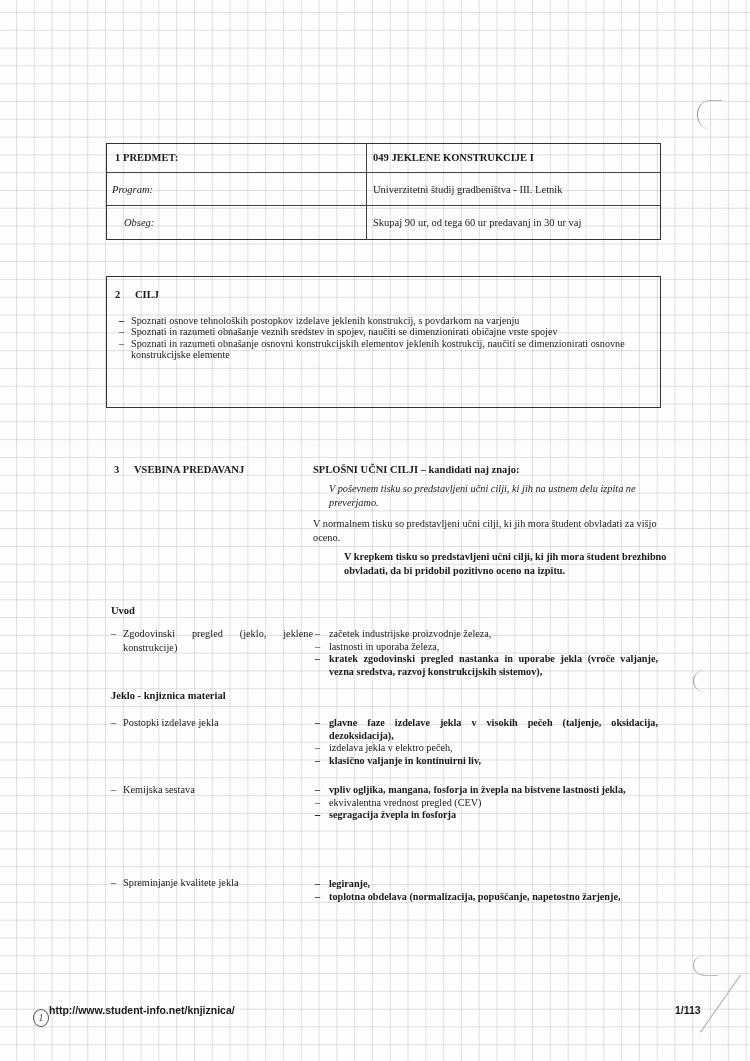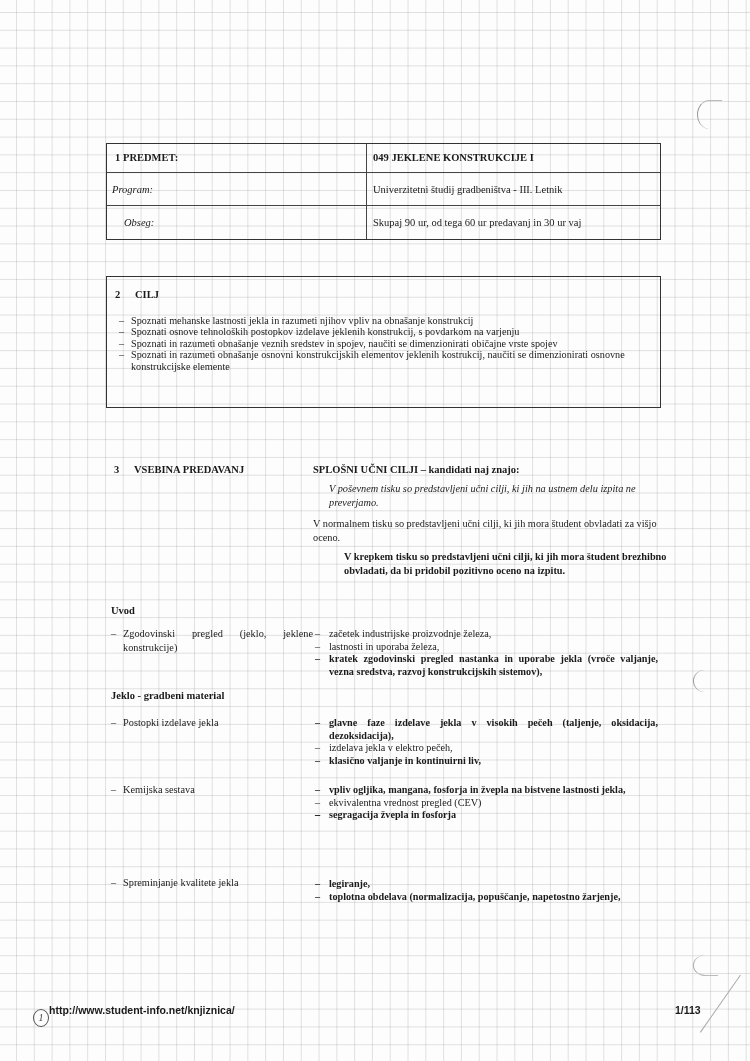--- a/index.html
+++ b/index.html
@@ -53,21 +53,21 @@
   <span class="cell ital" style="left:5px;top:40px;">Program:</span>
   <span class="cell" style="left:266px;top:40px;">Univerzitetni študij gradbeništva - III. Letnik</span>
   <span class="cell ital" style="left:5px;top:73px;margin-left:12px;">Obseg:</span>
   <span class="cell" style="left:266px;top:73px;">Skupaj 90 ur, od tega 60 ur predavanj in 30 ur vaj</span>
 </div>
 
 <div class="box t2">
   <span class="cell bold" style="left:8px;top:12px;">2</span>
   <span class="cell bold" style="left:28px;top:12px;">CILJ</span>
   <div class="goal-list">
-    <div class="goal"><span class="dash">–</span><span>Spoznati mehanske lastnosti jekla in razumeti njihov vpliv na obnašanje konstrukcij</span></div>
+    <div class="goal"><span class="dash">–</span></div>
     <div class="goal"><span class="dash">–</span><span>Spoznati osnove tehnoloških postopkov izdelave jeklenih konstrukcij, s povdarkom na varjenju</span></div>
     <div class="goal"><span class="dash">–</span><span>Spoznati in razumeti obnašanje veznih sredstev in spojev, naučiti se dimenzionirati običajne vrste spojev</span></div>
     <div class="goal"><span class="dash">–</span><span>Spoznati in razumeti obnašanje osnovni konstrukcijskih elementov jeklenih kostrukcij, naučiti se dimenzionirati osnovne konstrukcijske elemente</span></div>
   </div>
 </div>
 
 <span class="abs sec3-num">3</span>
 <span class="abs sec3-title">VSEBINA PREDAVANJ</span>
 <span class="abs ucni">SPLOŠNI UČNI CILJI – kandidati naj znajo:</span>
 <div class="legend ital" style="top:482px;margin-left:16px;">V poševnem tisku so predstavljeni učni cilji, ki jih na ustnem delu izpita ne preverjamo.</div>
@@ -76,21 +76,21 @@
 
 <span class="abs subhead" style="left:111px;top:605px;">Uvod</span>
 
 <div class="topic" style="top:627px;text-align:justify;"><span class="dash">–</span><span>Zgodovinski pregled (jeklo, jeklene konstrukcije)</span></div>
 <div class="obj-list" style="top:628px;">
   <div class="obj"><span class="dash">–</span><span>začetek industrijske proizvodnje železa,</span></div>
   <div class="obj"><span class="dash">–</span><span>lastnosti in uporaba železa,</span></div>
   <div class="obj bold"><span class="dash">–</span><span>kratek zgodovinski pregled nastanka in uporabe jekla (vroče valjanje, vezna sredstva, razvoj konstrukcijskih sistemov),</span></div>
 </div>
 
-<span class="abs subhead" style="left:111px;top:690px;">Jeklo - gradbeni material</span>
+<span class="abs subhead" style="left:111px;top:690px;">Jeklo - knjiznica material</span>
 
 <div class="topic" style="top:716px;"><span class="dash">–</span><span>Postopki izdelave jekla</span></div>
 <div class="obj-list" style="top:717px;">
   <div class="obj bold"><span class="dash">–</span><span>glavne faze izdelave jekla v visokih pečeh (taljenje, oksidacija, dezoksidacija),</span></div>
   <div class="obj"><span class="dash">–</span><span>izdelava jekla v elektro pečeh,</span></div>
   <div class="obj bold"><span class="dash">–</span><span>klasično valjanje in kontinuirni liv,</span></div>
 </div>
 
 <div class="topic" style="top:783px;"><span class="dash">–</span><span>Kemijska sestava</span></div>
 <div class="obj-list" style="top:784px;">

